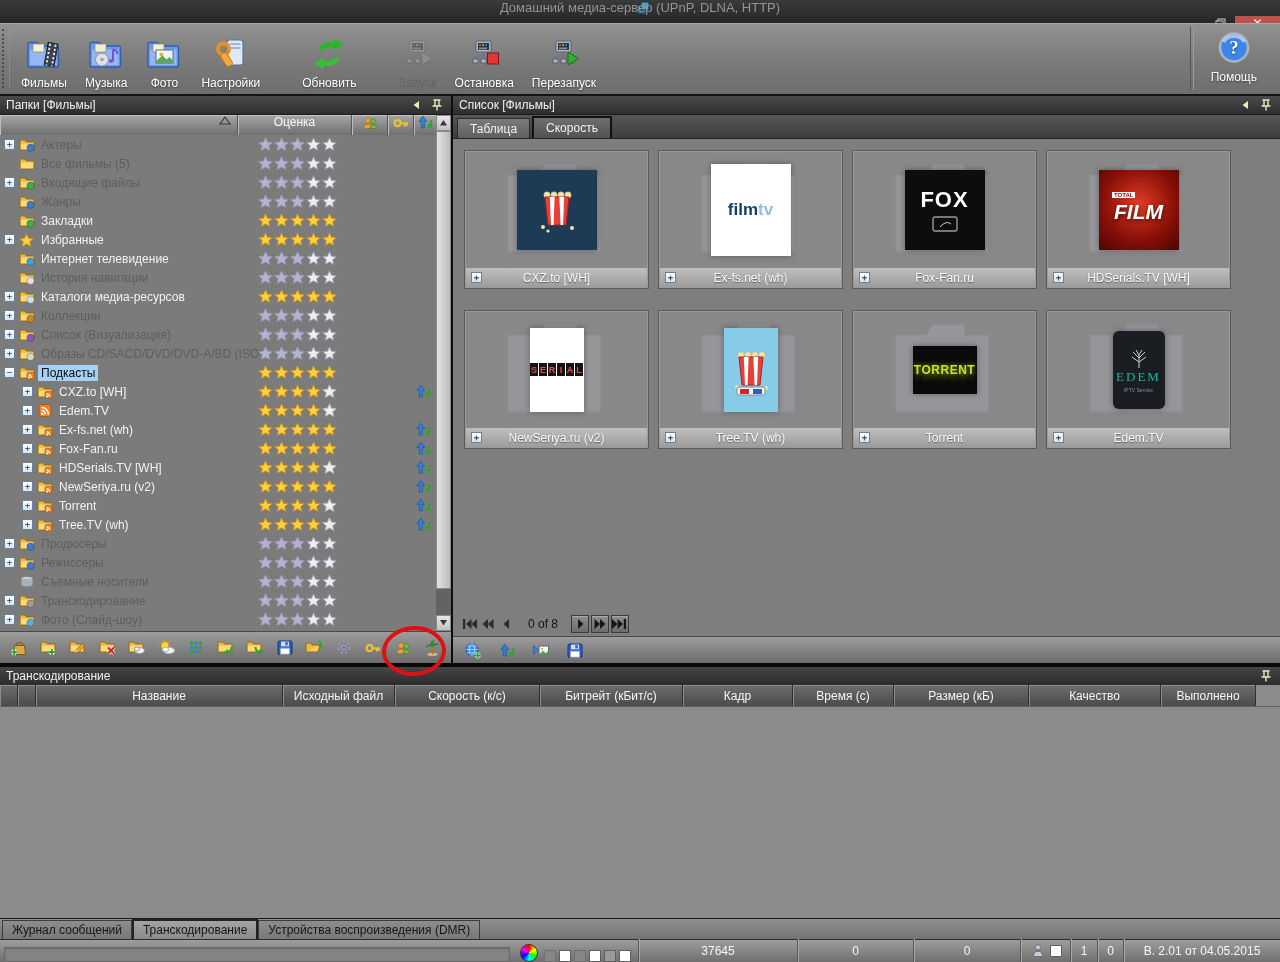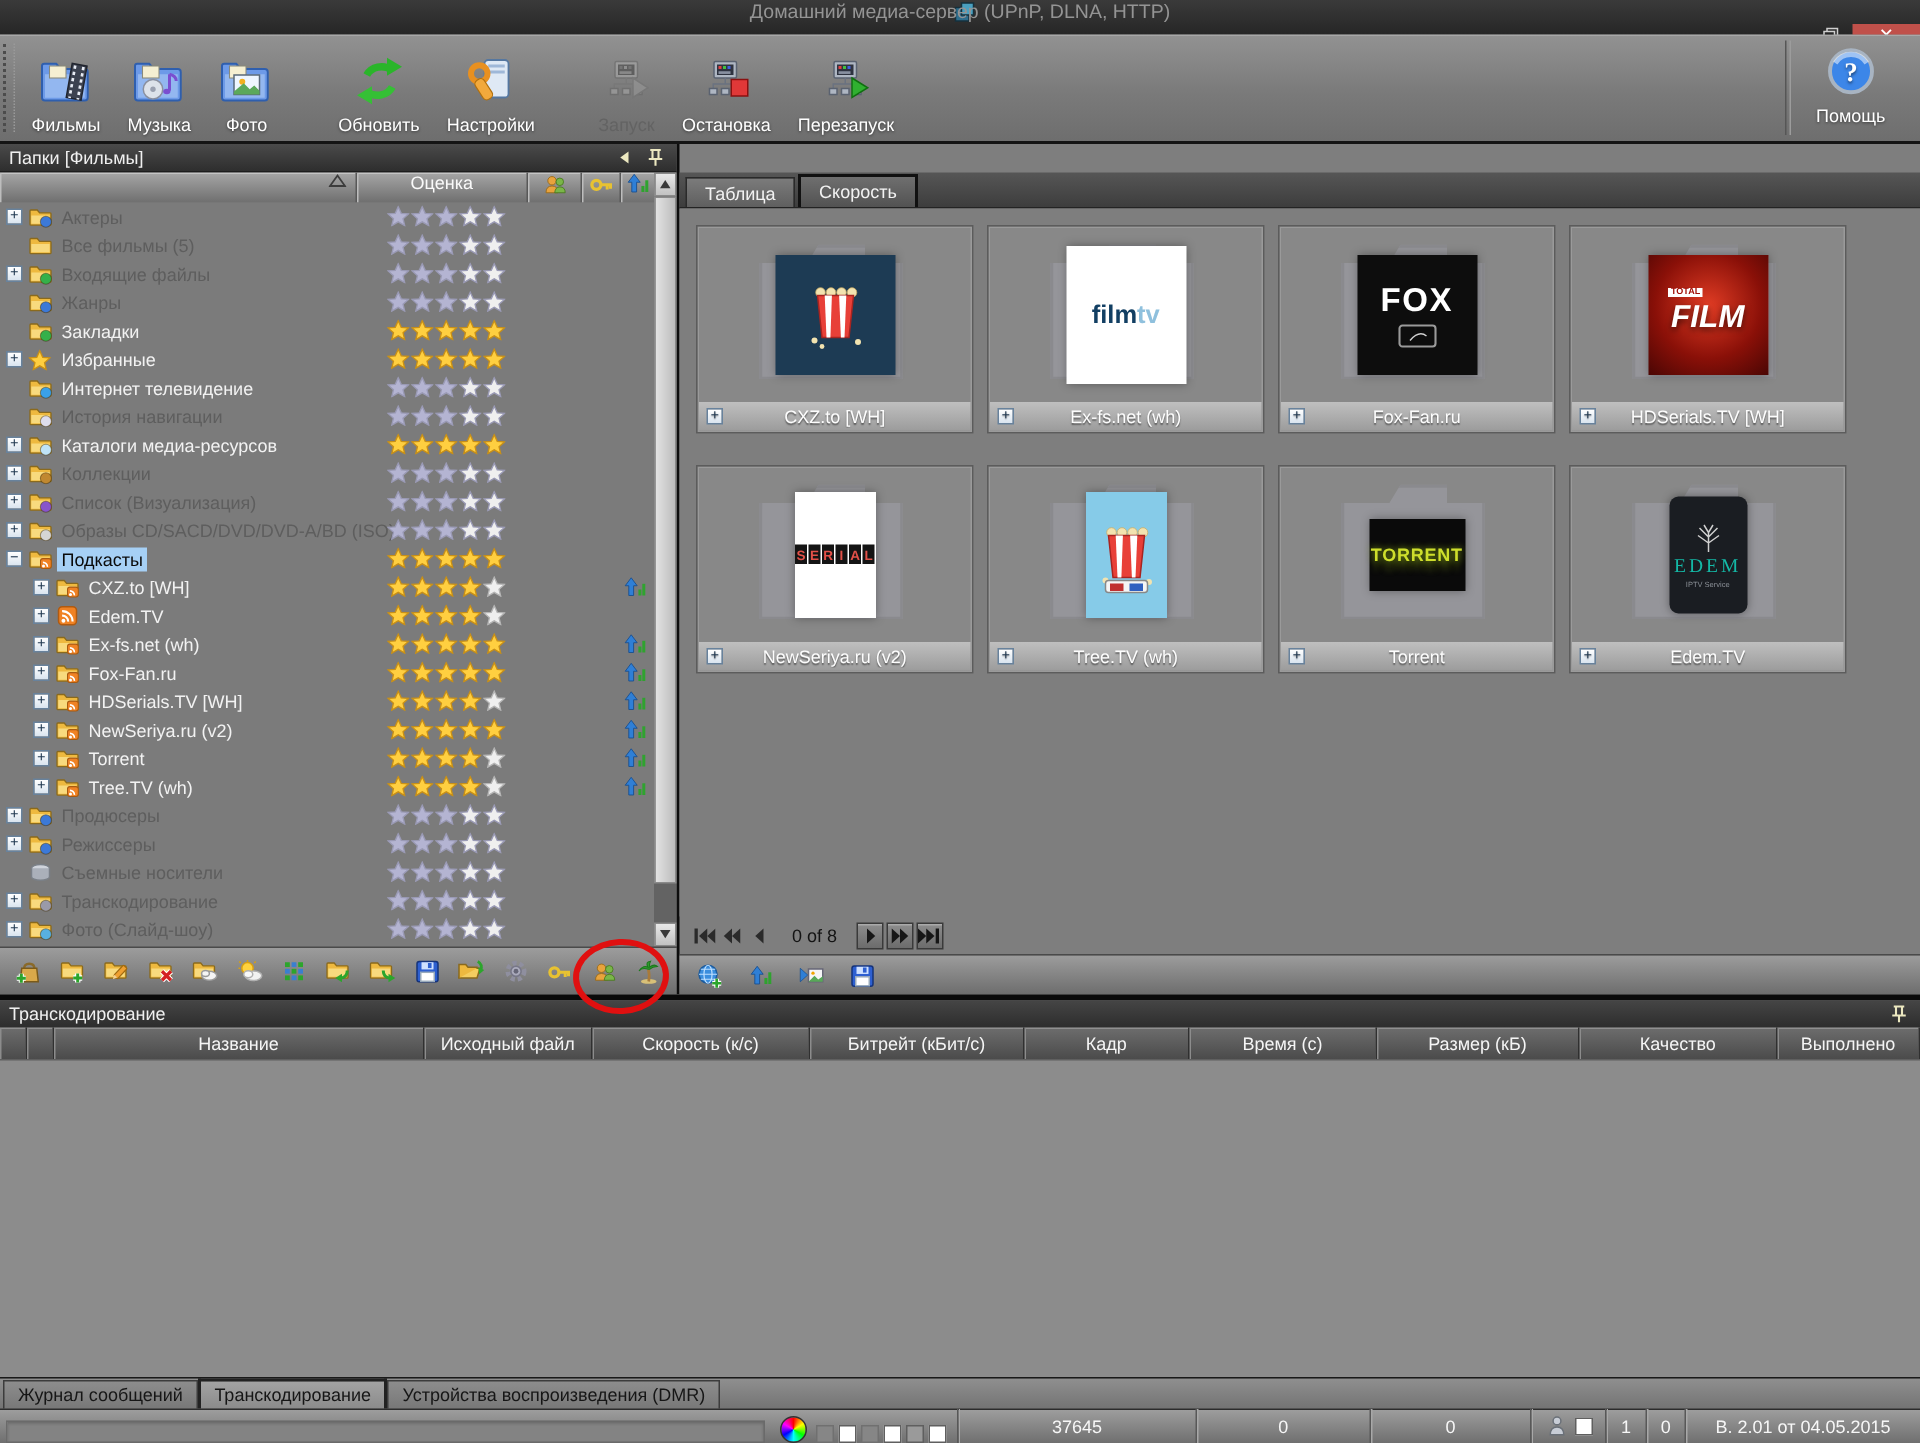--- a/index.html
+++ b/index.html
@@ -198,42 +198,42 @@
               <path d="M3 29 L3 8 Q3 6.5 4.5 6.5 L12.5 6.5 L15.5 10 L31.5 10 Q33.5 10 33.5 12 L33.5 29 Q33.5 31 31.5 31 L5 31 Q3 31 3 29Z" fill="#6d9ae8" stroke="#2f5fae" stroke-width="1.3"></path>
               <path d="M5 13.5 L31.5 13.5 L31.5 29.2 L5 29.2Z" fill="#93b7f0"></path>
               <rect x="8" y="8" width="11" height="8" fill="#f5efd2" stroke="#8a8a7a" stroke-width=".7"></rect>
               <rect x="11" y="14" width="17" height="13" fill="#eef6ff" stroke="#5a6a7a"></rect>
               <circle cx="16.5" cy="18.5" r="2" fill="#f2b020"></circle>
               <path d="M11 25 L17.5 19.5 L21.5 23.5 L24.5 21 L28 24.5 L28 27 L11 27Z" fill="#5ba85b"></path>
             </svg>
           </div>
     <div>Фото</div>
   </div>
-        <div class="tbtn gap">
-    <div class="tbtn-icon">
-            <svg xmlns="http://www.w3.org/2000/svg" width="38" height="36" viewBox="0 0 38 36">
-              <path d="M10.5 14 A11 10 0 0 1 27 10.5" fill="none" stroke="#2ab52a" stroke-width="5"></path>
-              <polygon points="24,2.5 34,8.5 24,14.5" fill="#2ab52a"></polygon>
-              <path d="M27.5 22 A11 10 0 0 1 11 25.5" fill="none" stroke="#35c035" stroke-width="5"></path>
-              <polygon points="14,33.5 4,27.5 14,21.5" fill="#35c035"></polygon>
-            </svg>
-          </div>
-    <div>Обновить</div>
-  </div>
         <div class="tbtn">
     <div class="tbtn-icon">
             <svg xmlns="http://www.w3.org/2000/svg" width="38" height="36" viewBox="0 0 38 36">
               <rect x="15" y="4" width="16" height="25" rx="2.5" fill="#dfe9f5" stroke="#5577a0" stroke-width="1.2"></rect>
               <rect x="17.5" y="7" width="11" height="2" fill="#9fb8d8"></rect>
               <rect x="17.5" y="11" width="11" height="2" fill="#9fb8d8"></rect>
               <circle cx="11.5" cy="13" r="5.5" fill="none" stroke="#e89020" stroke-width="4"></circle>
               <rect x="11" y="16" width="7" height="15" rx="3" transform="rotate(-33 14.5 23.5)" fill="#f2a93c" stroke="#b07010" stroke-width=".8"></rect>
             </svg>
           </div>
     <div>Настройки</div>
+  </div>
+        <div class="tbtn gap">
+    <div class="tbtn-icon">
+            <svg xmlns="http://www.w3.org/2000/svg" width="38" height="36" viewBox="0 0 38 36">
+              <path d="M10.5 14 A11 10 0 0 1 27 10.5" fill="none" stroke="#2ab52a" stroke-width="5"></path>
+              <polygon points="24,2.5 34,8.5 24,14.5" fill="#2ab52a"></polygon>
+              <path d="M27.5 22 A11 10 0 0 1 11 25.5" fill="none" stroke="#35c035" stroke-width="5"></path>
+              <polygon points="14,33.5 4,27.5 14,21.5" fill="#35c035"></polygon>
+            </svg>
+          </div>
+    <div>Обновить</div>
   </div>
         <div class="tbtn disabled gap">
     <div class="tbtn-icon">
             <svg xmlns="http://www.w3.org/2000/svg" width="38" height="36" viewBox="0 0 38 36">
               <rect x="11" y="5" width="15" height="11" rx="1" fill="#aeb6c2" stroke="#5a6270"></rect>
               <rect x="13" y="7" width="11" height="7" fill="#2e3340"></rect>
               <rect x="14" y="8" width="2" height="2" fill="#e04040"></rect>
               <rect x="17" y="8" width="2" height="2" fill="#40c040"></rect>
               <rect x="20" y="8" width="2" height="2" fill="#4060e0"></rect>
               <rect x="14" y="11.5" width="8" height="1.8" fill="#8890a0"></rect>
@@ -1298,20 +1298,35 @@
             <svg xmlns="http://www.w3.org/2000/svg" width="18" height="17" viewBox="0 0 18 17">
               <ellipse cx="9.5" cy="15.3" rx="5.2" ry="1.6" fill="#d8c078"></ellipse>
               <path d="M9.5 15.3 Q10.2 10.5 9.2 7.2" stroke="#a87a3a" stroke-width="1.8" fill="none"></path>
               <path d="M9.2 7.2 Q5 5.8 3 8.3 Q5.8 4.3 9 5.8 Q7 2.3 10.7 1.8 Q9.7 3.3 10.1 5.8 Q13.2 3.3 15.2 5.3 Q12 5.3 10 7.2Z" fill="#2f9b2f" stroke="#1a7a1a" stroke-width=".7"></path>
             </svg>
           </span>
         </div>
     </div>
 
     <div id="right-panel">
+      <div class="panel-header">
+        <span>Список [Фильмы]</span>
+        <span class="ph-icons" id="rph-icons">
+            <span style="display:flex">
+              <svg xmlns="http://www.w3.org/2000/svg" width="10" height="14" viewBox="0 0 10 14">
+                <polygon points="8,3 8,11 2.5,7" fill="#ece8c0"></polygon>
+              </svg>
+            </span>
+            <span style="display:flex">
+              <svg xmlns="http://www.w3.org/2000/svg" width="16" height="14" viewBox="0 0 16 14">
+                <path d="M4.5 2 H11.5 M6 2 V8 M10 2 V8 M3.5 8 H12.5 M8 8 V12.5" stroke="#ece8c0" stroke-width="1.4" fill="none"></path>
+              </svg>
+            </span>
+          </span>
+      </div>
       <div id="tabstrip">
           <div class="vtab">Таблица</div>
           <div class="vtab active">Скорость</div>
         </div>
       <div id="cards">
           <div class="card" style="left:11px;top:11px">
     <div class="card-art">
               <div class="card-folder"></div>
               <div class="art" style="width:80px;height:80px;background:#1d3b54;">
                 <svg xmlns="http://www.w3.org/2000/svg" width="44" height="54" viewBox="0 0 44 54">
@@ -1542,21 +1557,21 @@
         </span>
     </div>
     <div id="tc-cols">
         <div class="tc-cell" style="width:18px"></div>
         <div class="tc-cell" style="width:18px"></div>
         <div class="tc-cell" style="width:247px">Название</div>
         <div class="tc-cell" style="width:112px">Исходный файл</div>
         <div class="tc-cell" style="width:145px">Скорость (к/с)</div>
         <div class="tc-cell" style="width:143px">Битрейт (кБит/с)</div>
         <div class="tc-cell" style="width:110px">Кадр</div>
-        <div class="tc-cell" style="width:125px">Время (с)</div>
+        <div class="tc-cell" style="width:101px">Время (с)</div>
         <div class="tc-cell" style="width:135px">Размер (кБ)</div>
         <div class="tc-cell" style="width:132px">Качество</div>
         <div class="tc-cell" style="width:95px">Выполнено</div>
       </div>
     <div id="tc-body"></div>
   </div>
 
   <div id="bottom-tabs">
       <div class="btab">Журнал сообщений</div>
       <div class="btab active">Транскодирование</div>

